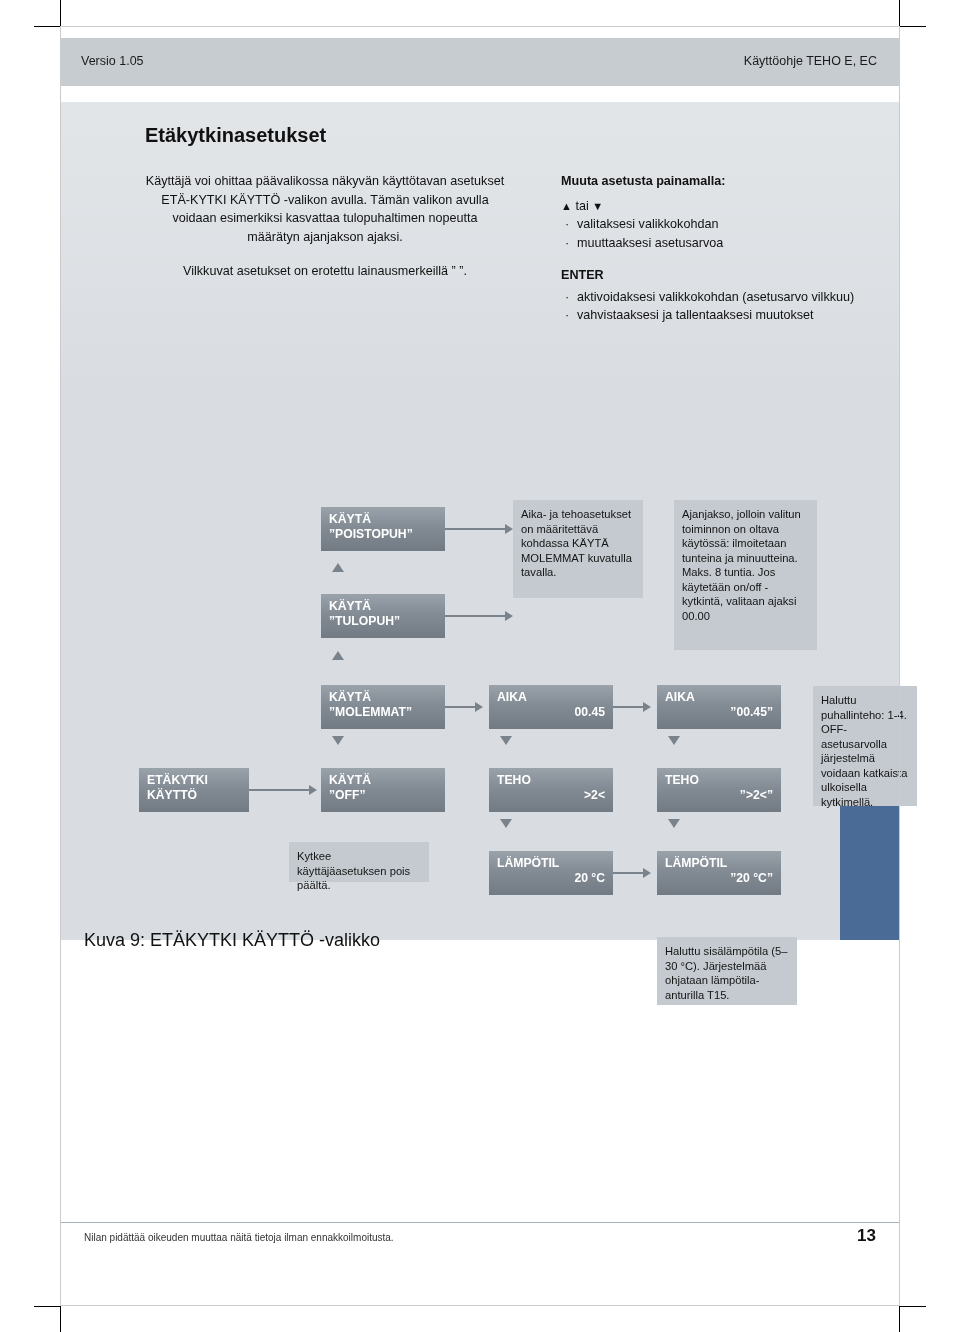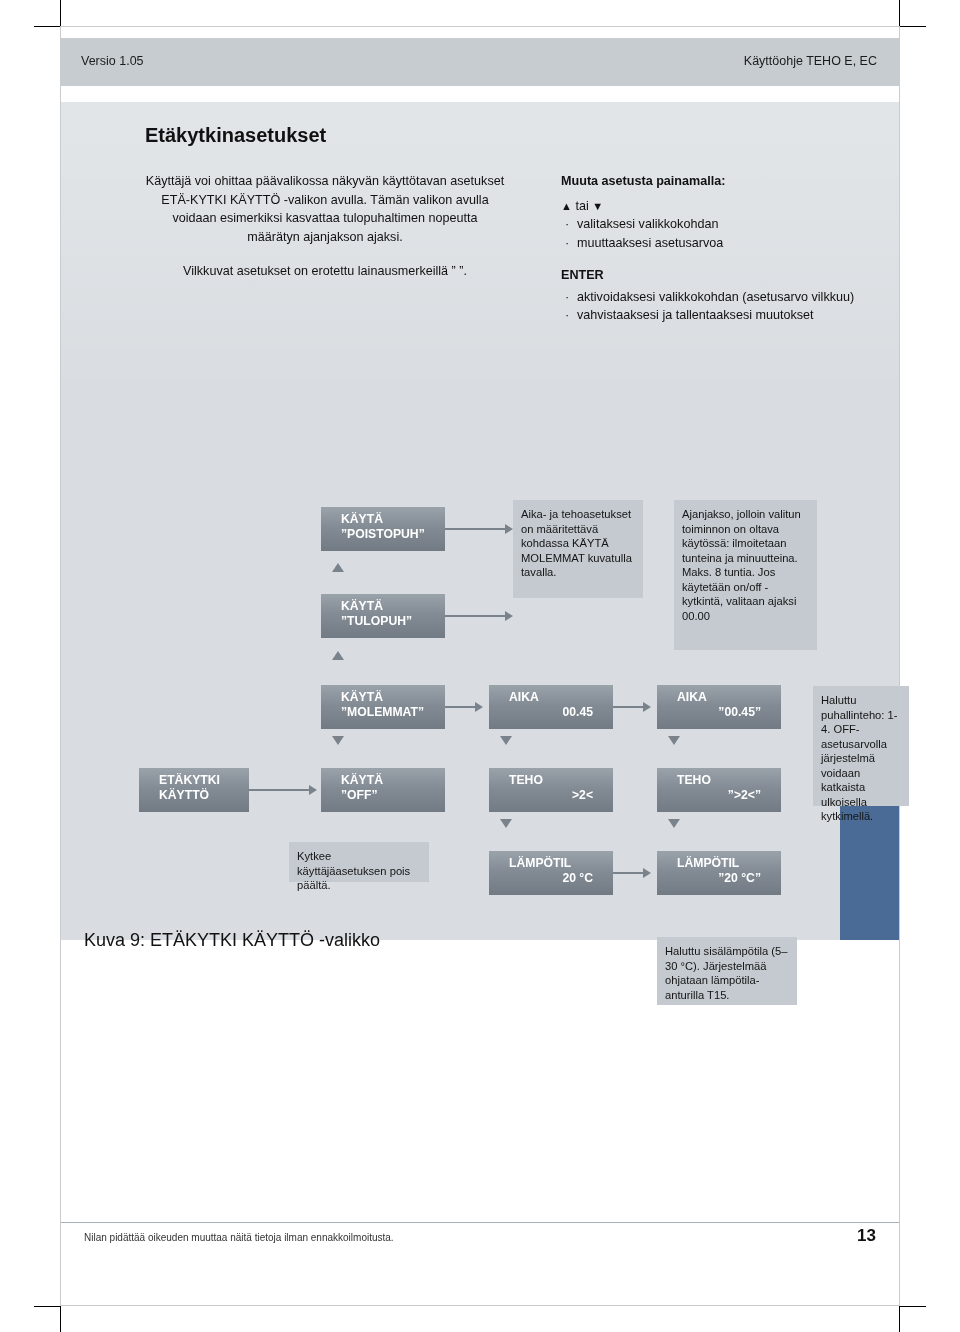--- a/index.html
+++ b/index.html
@@ -57,21 +57,21 @@
   .col-right .ent{font-weight:bold;margin:0 0 3px 0;}
   .arrowglyph{font-size:11px;}
 
   
   .diagram{position:absolute;left:61px;top:102px;width:838px;height:838px;}
 
   .box{
     position:absolute;box-sizing:border-box;
     font-size:12.2px;color:#fff;font-weight:bold;
     background:linear-gradient(to bottom,#9aa2aa 0%, #838c95 45%, #727b84 100%);
-    padding:5px 20px;
+    padding:5px 8px;
     line-height:15px;
   }
   .box .l{display:block;}
   .box .r{display:block;text-align:right;}
 
   .txtbox{
     position:absolute;box-sizing:border-box;
     background:#c4cad0;
     font-size:11.2px;line-height:14.5px;color:#141414;
     padding:7px 8px;font-weight:normal;
@@ -210,21 +210,21 @@
       <div class="box" style="left:596px;top:666px;width:124px;height:44px;">
         <span class="l">TEHO</span>
         <span class="r">”&gt;2&lt;”</span>
       </div>
       <div class="arrowhead-d" style="left:607px;top:717px;"></div>
       <div class="box" style="left:596px;top:749px;width:124px;height:44px;">
         <span class="l">LÄMPÖTIL</span>
         <span class="r">”20 °C”</span>
       </div>
 
-      <div class="txtbox" style="left:752px;top:584px;width:96px;height:120px;">Haluttu puhallinteho: 1-4. OFF-asetusarvolla järjestelmä voidaan katkaista ulkoisella kytkimellä.</div>
+      <div class="txtbox" style="left:752px;top:584px;width:104px;height:120px;">Haluttu puhallinteho: 1-4. OFF-asetusarvolla järjestelmä voidaan katkaista ulkoisella kytkimellä.</div>
 
       <div class="txtbox" style="left:596px;top:835px;width:140px;height:68px;">Haluttu sisälämpötila (5–30 °C). Järjestelmää ohjataan lämpötila-anturilla T15.</div>
 
     </div>
   </div>
 
   <div class="caption">Kuva 9: ETÄKYTKI KÄYTTÖ -valikko</div>
 
   <div class="footline"></div>
   <div class="footer">Nilan pidättää oikeuden muuttaa näitä tietoja ilman ennakkoilmoitusta.</div>

